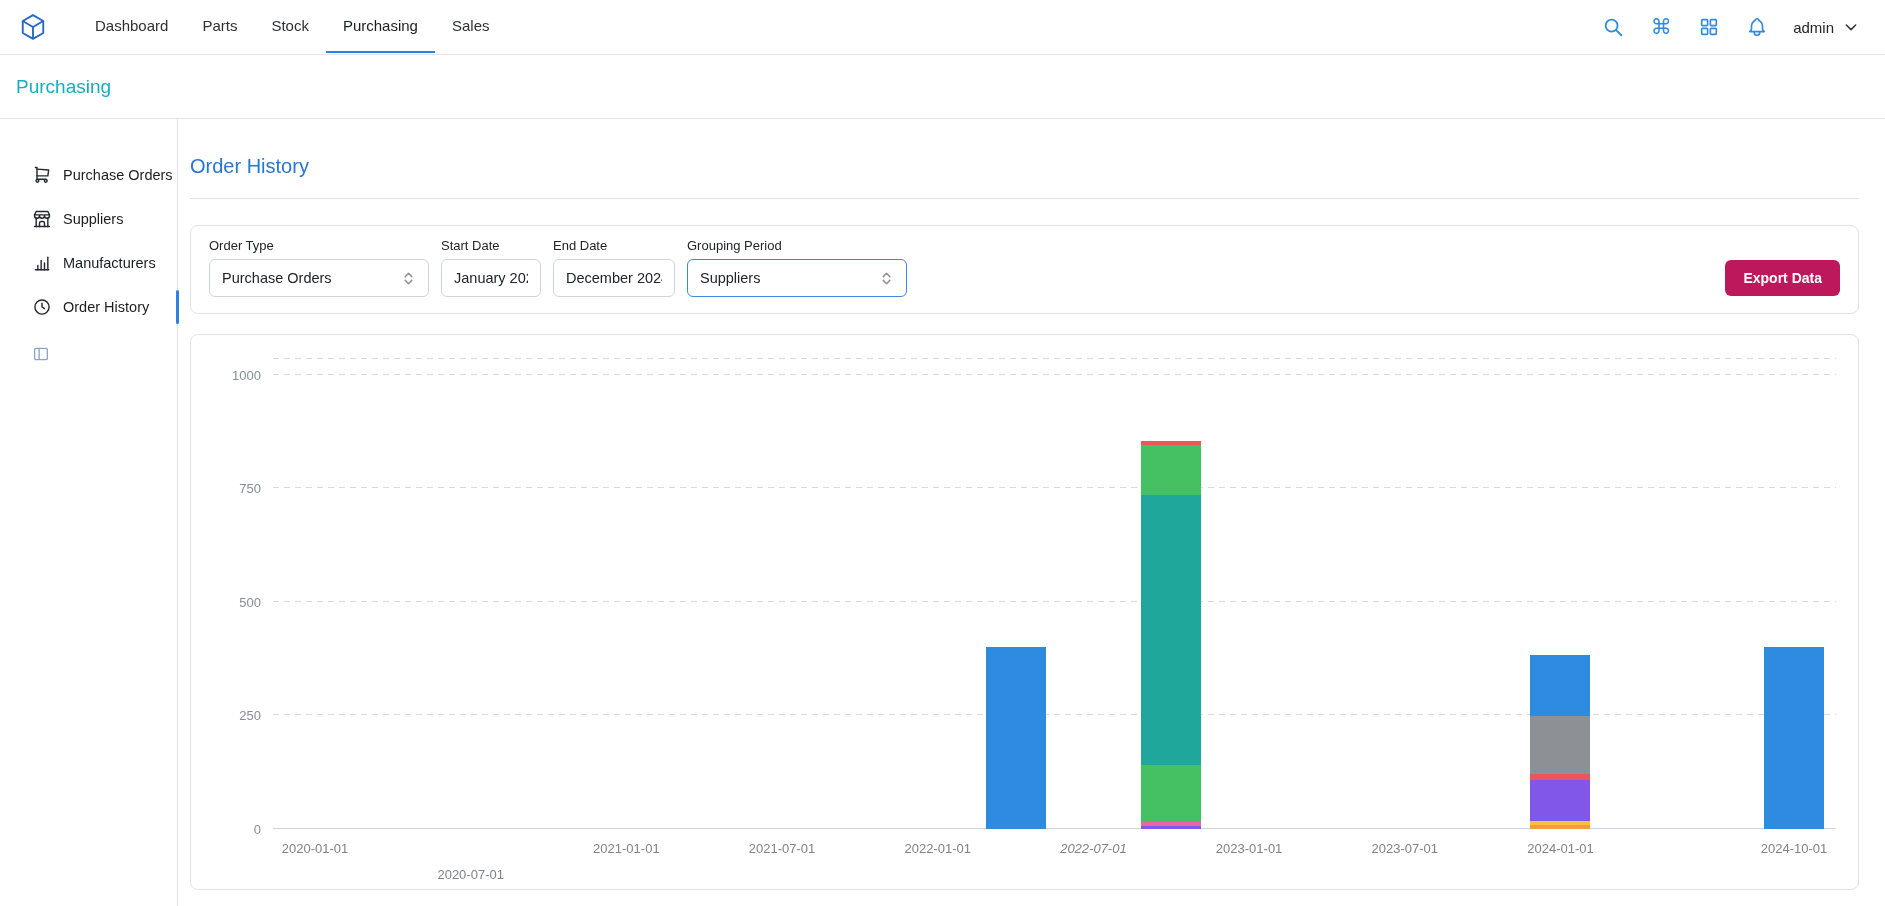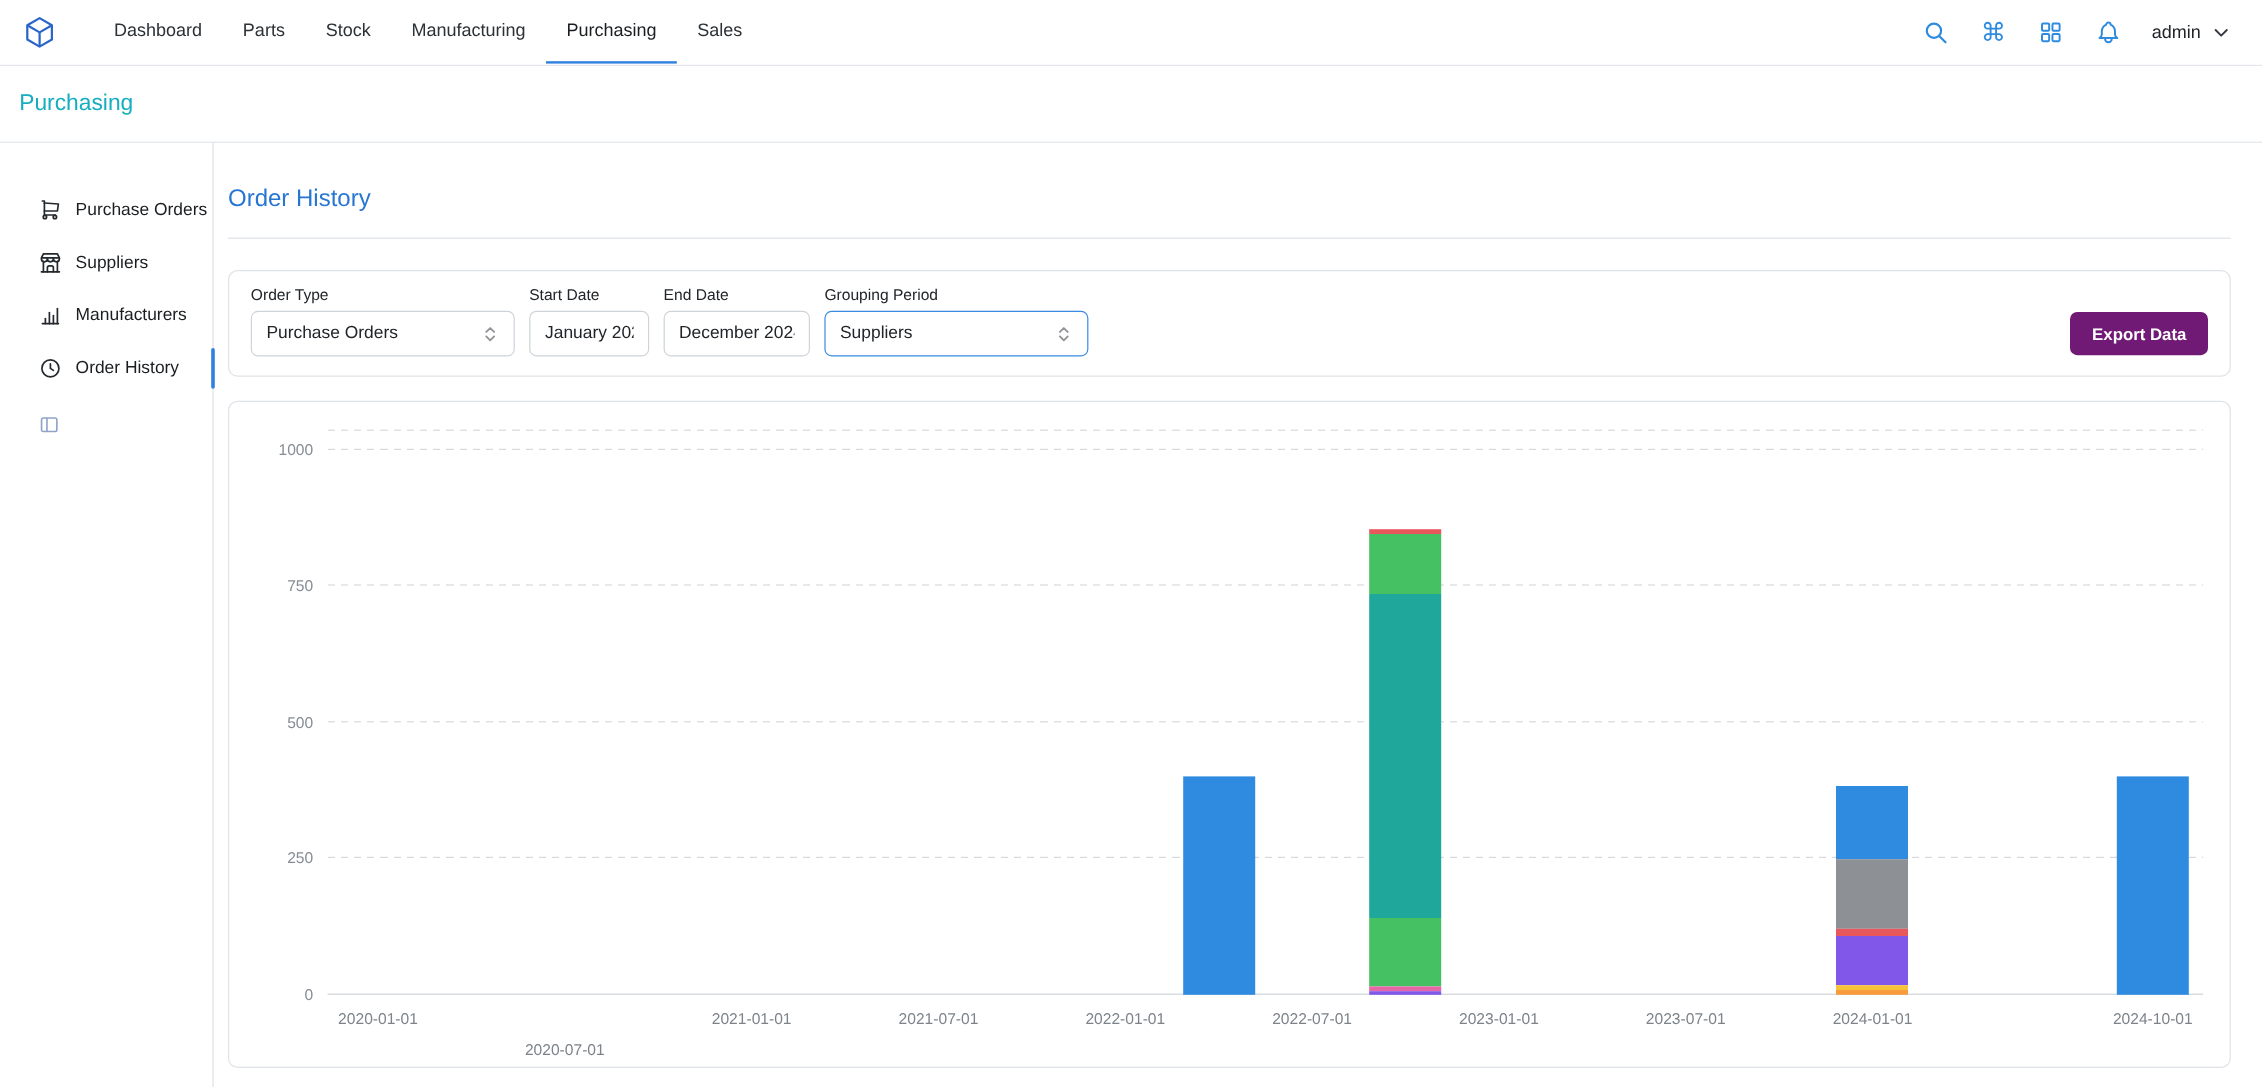--- a/index.html
+++ b/index.html
@@ -50,21 +50,21 @@
   .field .flabel { font-size: 13px; color: #212529; }
   .control { height: 38px; border: 1px solid #ced4da; border-radius: 6px; background: #fff;
     font-size: 14.5px; color: #212529; padding: 0 12px; display: flex; align-items: center;
     justify-content: space-between; gap: 8px; cursor: pointer;
     font-family: "Liberation Sans", sans-serif; }
   .control.focused { border-color: #3b8be2; }
   .control .sel-icon { color: #909296; flex: none; }
   .control .sel-icon svg { width: 15px; height: 15px; display: block; }
   input.control { cursor: text; }
   .export-btn { margin-left: auto; align-self: flex-end; margin-bottom: 1px; height: 36px;
-    background: #701a75; color: #fff; border: none; border-radius: 6px; padding: 0 18px;
+    background: #be185d; color: #fff; border: none; border-radius: 6px; padding: 0 18px;
     font-size: 14px; font-weight: 600; cursor: pointer; font-family: "Liberation Sans", sans-serif; }
 
   
   .chart-card { margin-top: 20px; border: 1px solid #dfe3e7; border-radius: 8px;
     padding: 24px 18px 18px; background: #fff; }
   .chart { position: relative; height: 512px; }
   .plot { position: absolute; left: 64px; right: 4px; top: 0; bottom: 42px; }
   .gridline { position: absolute; left: 0; right: 0; height: 1px;
     background: repeating-linear-gradient(90deg, #d6d9dd 0 6px, transparent 6px 11px); }
   .gridline.zero { background: #cfd4d9; }
@@ -84,21 +84,20 @@
   <div class="logo">
     <svg viewBox="0 0 24 24" fill="none" stroke="#2a66c9" stroke-width="1.5" stroke-linejoin="round">
       <path d="M12 2.5l8.2 4.75v9.5L12 21.5l-8.2-4.75v-9.5z"></path>
       <path d="M12 21.5V12M12 12L3.8 7.25M12 12l8.2-4.75"></path>
     </svg>
   </div>
   <nav class="tabs">
     <div class="tab">Dashboard</div>
     <div class="tab">Parts</div>
     <div class="tab">Stock</div>
-    <div class="tab">Manufacturing</div>
     <div class="tab active">Purchasing</div>
     <div class="tab">Sales</div>
   </nav>
   <div class="nav-right">
     <span class="nav-icon">
       <svg viewBox="0 0 24 24" fill="none" stroke="currentColor" stroke-width="2" stroke-linecap="round">
         <circle cx="10.5" cy="10.5" r="6.5"></circle>
           <path d="M15.5 15.5L21 21"></path>
       </svg>
     </span>
@@ -218,21 +217,21 @@
 
     <div class="chart-card">
       <div class="chart">
         <div class="plot">
           <div class="inner">
               <div class="xtick" style="left: 0%;">2020-01-01</div>
               <div class="xtick" style="left: 10.5263%; margin-top: 26px;">2020-07-01</div>
               <div class="xtick" style="left: 21.0526%;">2021-01-01</div>
               <div class="xtick" style="left: 31.5789%;">2021-07-01</div>
               <div class="xtick" style="left: 42.1053%;">2022-01-01</div>
-              <div class="xtick" style="left: 52.6316%;">2022-07-01</div>
+              <div class="xtick" style="left: 52.6316%; font-style: italic;">2022-07-01</div>
               <div class="xtick" style="left: 63.1579%;">2023-01-01</div>
               <div class="xtick" style="left: 73.6842%;">2023-07-01</div>
               <div class="xtick" style="left: 84.2105%;">2024-01-01</div>
               <div class="xtick" style="left: 100%;">2024-10-01</div>
               <div class="bar" style="left: 47.3684%; height: 38.6473%;">
                 <div class="seg" style="flex: 400 0 0px; background: rgb(46, 139, 224);"></div>
               </div>
               <div class="bar" style="left: 57.8947%; height: 82.6087%;">
                 <div class="seg" style="flex: 7 0 0px; background: rgb(128, 87, 232);"></div>
                 <div class="seg" style="flex: 8 0 0px; background: rgb(230, 103, 168);"></div>

